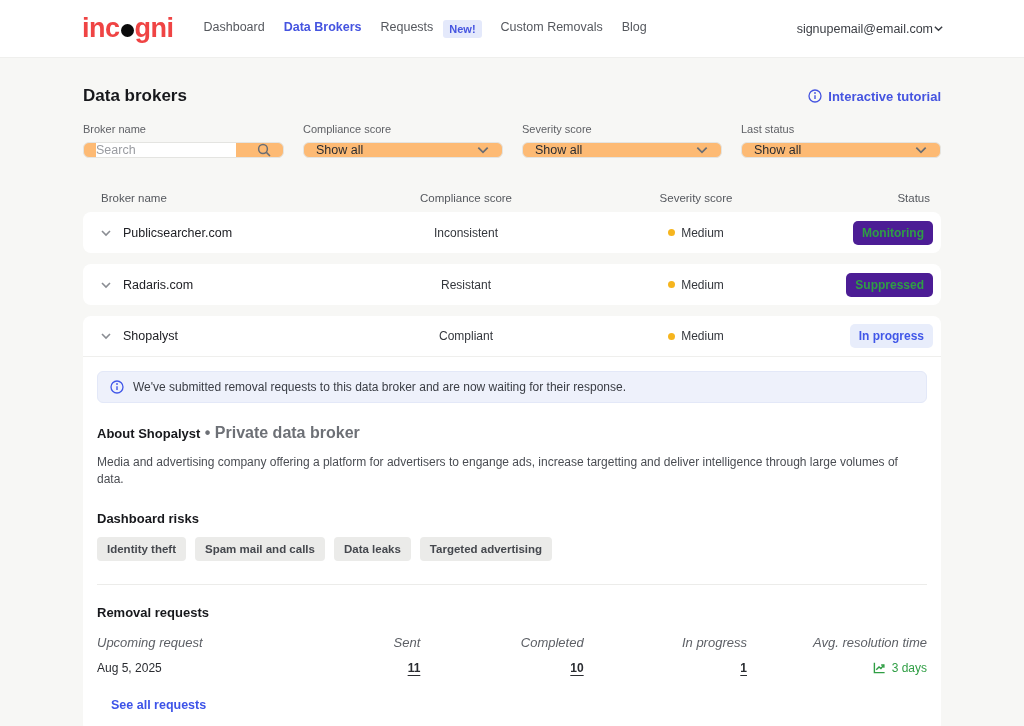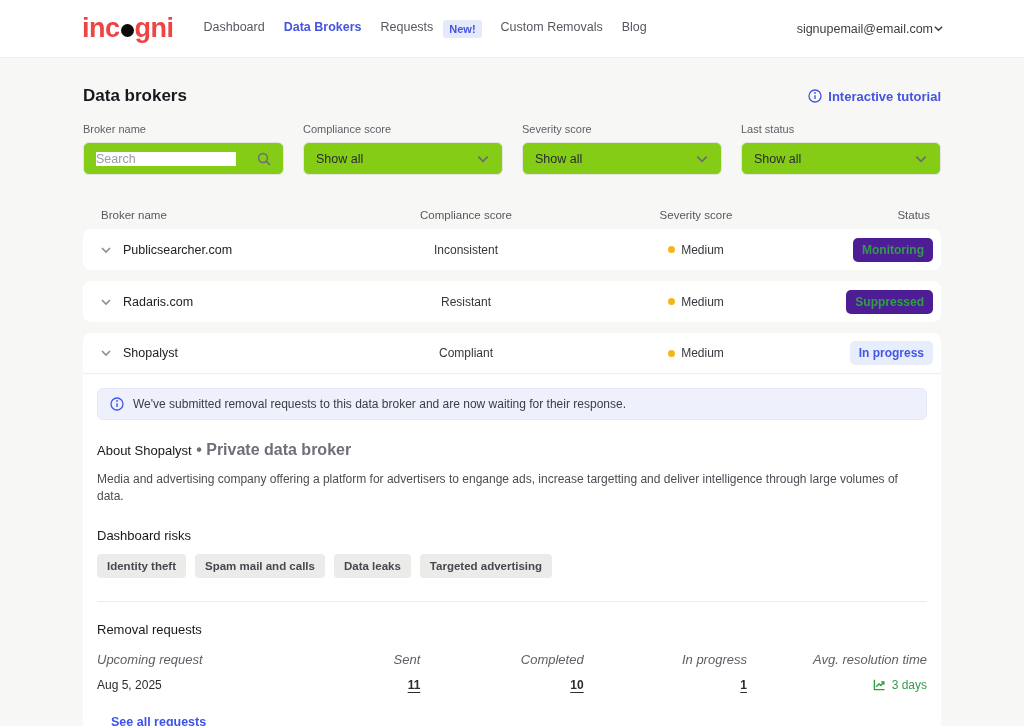--- a/index.html
+++ b/index.html
@@ -19,21 +19,21 @@
 
   
   .content { padding:0 83px; }
   .page-head { display:flex; justify-content:space-between; align-items:center; padding-top:28px; }
   .page-title { font-size:17px; font-weight:700; color:#17181c; }
   .tutorial { display:flex; align-items:center; gap:6px; color:#4554e0; font-size:13px; font-weight:700; cursor:pointer; }
 
   
   .filters { display:grid; grid-template-columns:201px 200px 200px 200px; gap:19px; margin-top:17px; }
   .filter-label { font-size:11px; color:#5f6166; margin-bottom:7px; }
-  .control { height:33px; background:#84cc16; border:1px solid #e4e4e1; border-radius:6px; display:flex; align-items:center; padding:0 12px; font-size:12.5px; color:#2a2c31; justify-content:space-between; cursor:pointer; }
+  .control { height:16px; background:#fdba74; border:1px solid #e4e4e1; border-radius:6px; display:flex; align-items:center; padding:0 12px; font-size:12.5px; color:#2a2c31; justify-content:space-between; cursor:pointer; }
   .control input { border:none; outline:none; font-size:12.5px; width:140px; font-family:"Liberation Sans", sans-serif; color:#2a2c31; }
   .control input::placeholder { color:#9a9ca1; }
   .icon-svg { width:14px; height:14px; stroke:#6a6d73; fill:none; stroke-width:1.5; }
 
   
   .grid-cols { display:grid; grid-template-columns:1fr 230px 230px 130px; align-items:center; }
   .thead { margin-top:25px; height:29px; font-size:11.5px; color:#55585e; }
   .th-name { padding-left:18px; }
   .th-center { text-align:center; }
   .th-right { text-align:right; padding-right:11px; }
@@ -49,21 +49,21 @@
   .badge { display:inline-block; font-size:12px; font-weight:700; border-radius:5px; padding:5px 9px; }
   .badge.green { color:#2f9e44; background:#4c1d95; }
   .badge.blue { color:#4157e8; background:#e8edfb; }
 
   
   .expanded { background:#fff; border-radius:8px; margin-bottom:12px; }
   .expanded .row { border-bottom:1px solid #efefed; }
   .banner { margin:14px 14px 0; background:#eef1fb; border:1px solid #e3e8f8; border-radius:6px; padding:8px 12px; display:flex; align-items:center; gap:9px; font-size:12px; color:#3a3d44; }
   .info-ic { width:14px; height:14px; flex:none; }
   .about { margin:21px 14px 0; }
-  .sec-title { font-size:13px; font-weight:400; color:#17181c; }
+  .sec-title { font-size:13px; font-weight:700; color:#17181c; }
   .broker-type { color:#6d7076; font-weight:700; }
   .dot-sep { color:#6d7076; font-weight:700; }
   .desc { margin:12px 14px 0; font-size:12px; color:#4a4d53; line-height:1.45; }
   .risks { margin:22px 14px 0; }
   .tags { display:flex; gap:9px; margin-top:11px; }
   .tag { background:#ebebe9; border-radius:4px; padding:6px 10px; font-size:11.5px; font-weight:700; color:#45484e; cursor:default; }
   .divider { margin:23px 14px 0; border-top:1px solid #ececea; }
   .removal { margin:20px 14px 0; }
   .stats { display:grid; grid-template-columns:160px 1fr 1fr 1fr 180px; margin-top:15px; }
   .stat-label { font-size:13px; color:#5d6066;font-style:italic; }

